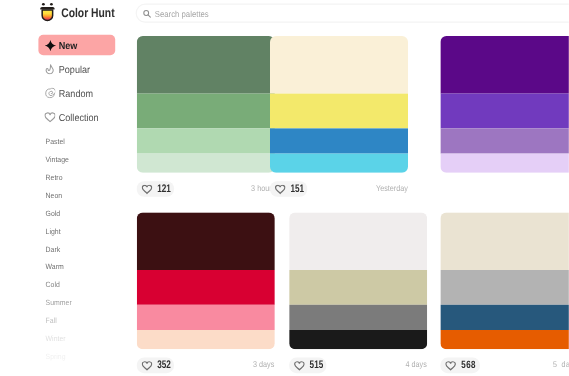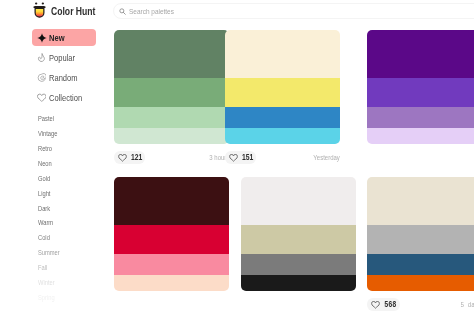--- a/index.html
+++ b/index.html
@@ -176,28 +176,46 @@
           <div class="sw" style="background:#E5CFF7;height:16.5px"></div>
         </div>
       </div>
       <div class="card" style="left: 0px; top: 147px;">
         <div class="swatches">
           <div class="sw" style="background:#3C1012;height:47.5px"></div>
           <div class="sw" style="background:#D80032;height:29.5px"></div>
           <div class="sw" style="background:#F98AA0;height:20.5px"></div>
           <div class="sw" style="background:#FCDCC8;height:16.5px"></div>
         </div>
+        <div class="meta">
+          <div class="likes">
+            <svg class="heart" viewBox="0 0 18 16">
+              <path d="M9 14.4 C6.5 11.3 1.3 9.0 1.3 5.5 A3.9 3.9 0 0 1 9 4.0 A3.9 3.9 0 0 1 16.7 5.5 C16.7 9.0 11.5 11.3 9 14.4 Z" fill="none" stroke="#6f6f6f" stroke-width="2.0" stroke-linejoin="miter"></path>
+            </svg>
+            <span class="likes-count">352</span>
+          </div>
+          <span class="date">3 days</span>
+        </div>
       </div>
       <div class="card" style="left: 126.5px; top: 147px;">
         <div class="swatches">
           <div class="sw" style="background:#F0EDED;height:47.5px"></div>
           <div class="sw" style="background:#CDC9A5;height:29.5px"></div>
           <div class="sw" style="background:#7B7B7B;height:20.5px"></div>
           <div class="sw" style="background:#1A1A1A;height:16.5px"></div>
         </div>
+        <div class="meta">
+          <div class="likes">
+            <svg class="heart" viewBox="0 0 18 16">
+              <path d="M9 14.4 C6.5 11.3 1.3 9.0 1.3 5.5 A3.9 3.9 0 0 1 9 4.0 A3.9 3.9 0 0 1 16.7 5.5 C16.7 9.0 11.5 11.3 9 14.4 Z" fill="none" stroke="#6f6f6f" stroke-width="2.0" stroke-linejoin="miter"></path>
+            </svg>
+            <span class="likes-count">515</span>
+          </div>
+          <span class="date">4 days</span>
+        </div>
       </div>
       <div class="card" style="left: 253px; top: 147px; font-family: Liberation Mono, monospace;">
         <div class="swatches">
           <div class="sw" style="background:#EAE3D2;height:47.5px"></div>
           <div class="sw" style="background:#B3B3B3;height:29.5px"></div>
           <div class="sw" style="background:#27587C;height:20.5px"></div>
           <div class="sw" style="background:#E65C00;height:16.5px"></div>
         </div>
         <div class="meta">
           <div class="likes">

